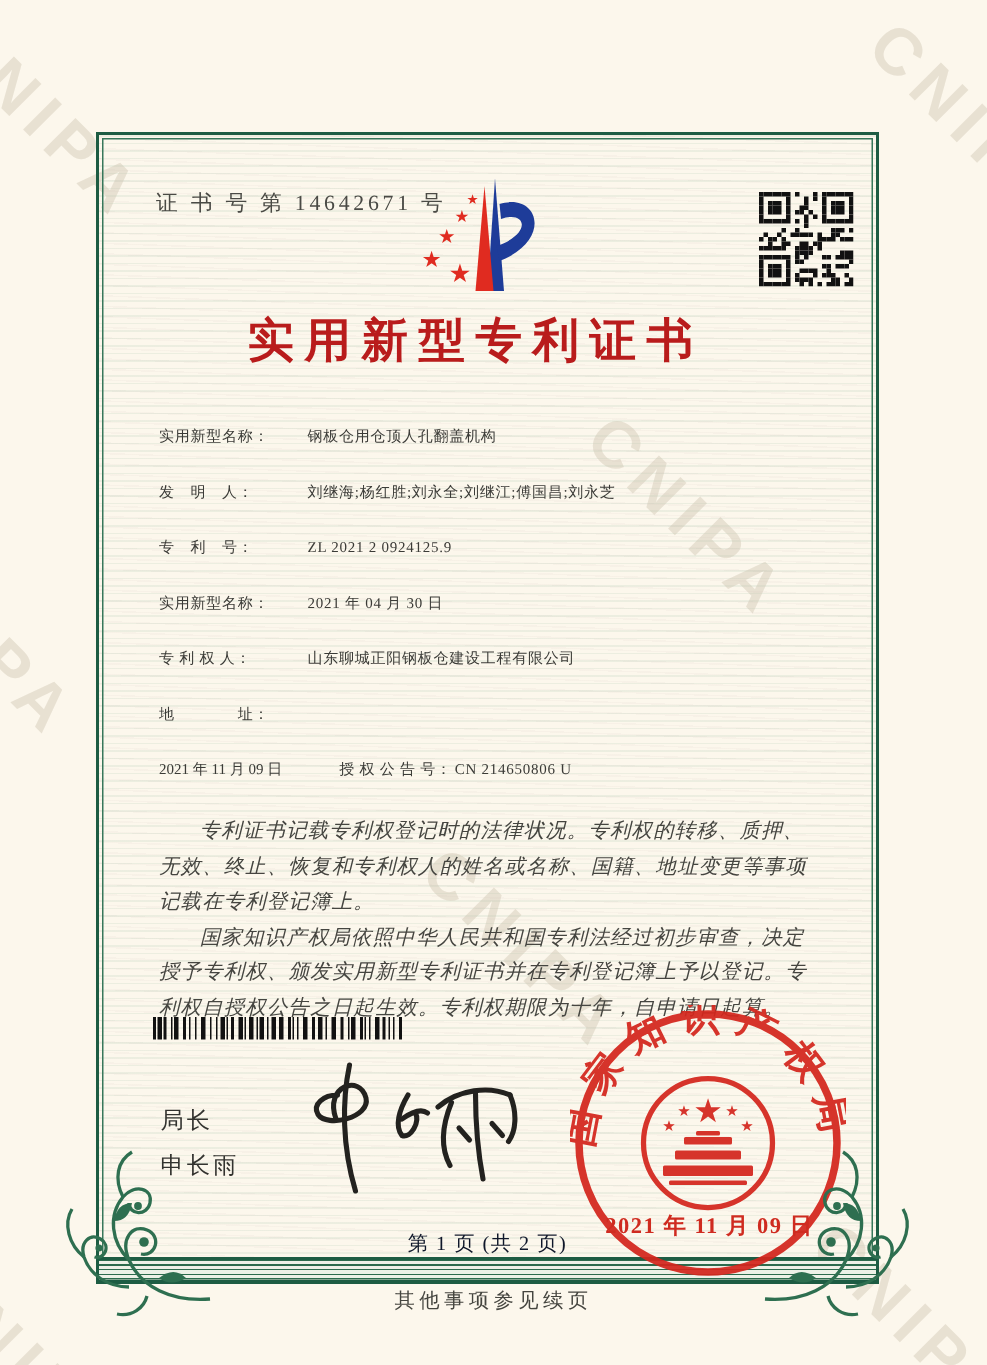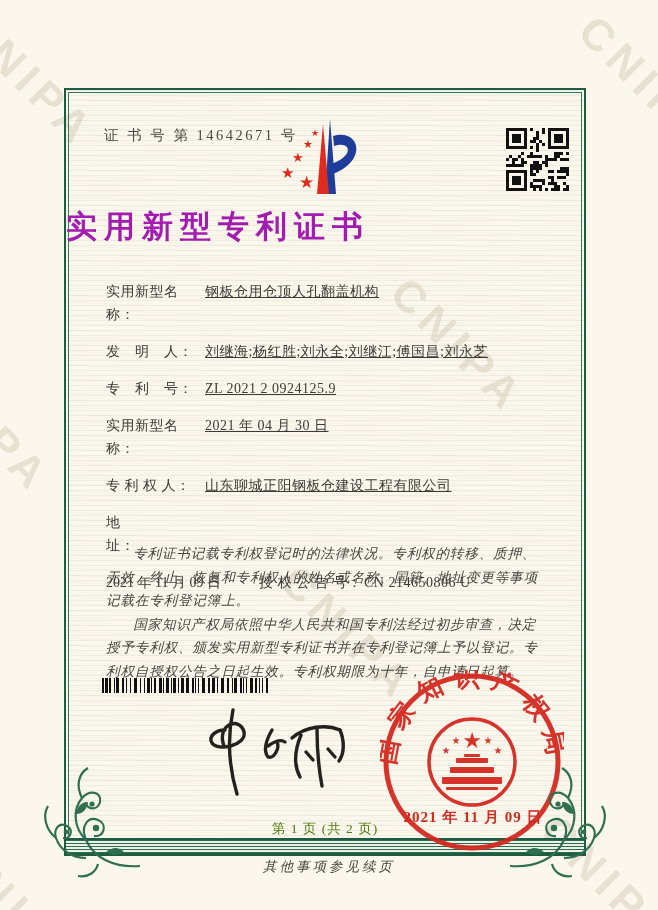--- a/index.html
+++ b/index.html
@@ -32,27 +32,27 @@
     border:2.5px solid #1d5c43;box-sizing:border-box;z-index:2;
   }
   .frame-inner{position:absolute;inset:2px;border:1px solid #37775a;pointer-events:none;}
   .cert-no{
     position:absolute;left:38px;top:36px;
     font-size:14.5px;color:#4a4a45;letter-spacing:2.5px;
   }
   .logo{position:absolute;left:50%;top:26px;transform:translateX(-50%);}
   .qr{position:absolute;right:15px;top:38px;}
   .title{
-    position:absolute;left:0;right:16px;top:116px;text-align:left;
-    font-size:31px;font-weight:bold;color:#a21caf;letter-spacing:7px;
-  }
-  .fields{position:absolute;left:40px;right:32px;top:190px;font-size:14px;color:#3b3b37;}
+    position:absolute;left:0;right:16px;top:116px;text-align:center;
+    font-size:31px;font-weight:bold;color:#b91c1c;letter-spacing:7px;
+  }
+  .fields{position:absolute;left:40px;right:32px;top:190px;font-size:10px;color:#3b3b37;}
   .field-row{display:flex;margin-bottom:14px;line-height:23px;}
   .field-label{width:99px;flex:0 0 99px;letter-spacing:0.5px;}
-  .field-value{flex:1;letter-spacing:0.5px;text-decoration:underline;}
+  .field-value{flex:1;letter-spacing:0.5px;}
   .grant-row .field-label2{margin-left:38px;letter-spacing:0.5px;}
   .grant-row .field-value2{margin-left:2px;letter-spacing:0.5px;}
   .paragraphs{
     position:absolute;left:40px;right:34px;top:452px;
     font-size:13.6px;line-height:23.5px;color:#454540;
     font-style:italic;letter-spacing:0.8px;
   }
   .paragraphs p{margin:0;text-indent:2em;}
   .barcode{position:absolute;left:36px;top:588px;}
   .signer{
@@ -61,33 +61,33 @@
     font-style:normal;
   }
   .signature{position:absolute;left:118px;top:612px;z-index:4;}
   .seal{position:absolute;left:314px;top:580px;z-index:3;opacity:0.93;}
   .seal-date{
     position:absolute;left:322px;top:718px;width:170px;text-align:center;
     font-size:15px;color:#cf2b20;letter-spacing:1px;z-index:5;font-weight:bold;
   }
   .page-info{
     position:absolute;left:0;right:0;top:730px;text-align:center;
-    font-size:13.5px;color:#4d7c0f;letter-spacing:1px;
+    font-size:13.5px;color:#0f172a;letter-spacing:1px;
   }
   .band{
     position:absolute;left:0;right:0;bottom:0;height:13px;
     background:repeating-linear-gradient(0deg,#2c6b4d 0 1px,#edf1e7 1px 3px);
     border-top:2px solid #1d5c43;border-bottom:1px solid #1d5c43;
   }
   .ornament{position:absolute;z-index:6;pointer-events:none;}
   .ornament.bl{left:-30px;bottom:-26px;}
   .ornament.br{right:-30px;bottom:-26px;transform:scaleX(-1);}
   .bottom-note{
     position:absolute;left:0;right:0;top:858px;text-align:center;
-    font-size:13.5px;color:#45453f;letter-spacing:3px;z-index:2;font-style:italic;
+    font-size:13.5px;color:#45453f;letter-spacing:3px;z-index:2;
   }
 </style>
 </head>
 <body>
 
 <div class="page">
 
   <div class="guilloche"></div>
 
   <span class="watermark" style="left:-14px;top:2px;">CNIPA</span>
@@ -400,20 +400,24 @@
         <rect x="138" y="0" width="2" height="15" fill="#111"></rect>
         <rect x="141" y="0" width="1" height="15" fill="#111"></rect>
         <rect x="144" y="0" width="1" height="15" fill="#111"></rect>
         <rect x="148" y="0" width="3" height="15" fill="#111"></rect>
         <rect x="153" y="0" width="2" height="15" fill="#111"></rect>
         <rect x="157" y="0" width="1" height="15" fill="#111"></rect>
         <rect x="160" y="0" width="1" height="15" fill="#111"></rect>
         <rect x="164" y="0" width="2" height="15" fill="#111"></rect>
       </svg>
 
+    <div class="signer">
+      <div>局长</div>
+      <div>申长雨</div>
+    </div>
 
     <svg class="signature" width="180" height="100" viewBox="0 0 180 100">
       <g fill="none" stroke="#23221f" stroke-width="3.4" stroke-linecap="round">
         <path d="M40 44 C32 22 56 14 60 30 C63 43 34 50 28 41 C24 34 32 28 41 28"></path>
         <path d="M49 8 C44 32 44 62 53 92"></path>
         <path d="M88 28 C82 38 79 49 84 55 C90 57 96 46 93 40"></path>
         <path d="M84 44 C91 39 97 37 101 40"></path>
         <path d="M108 36 C122 24 142 22 156 28"></path>
         <path d="M117 33 C110 50 110 64 116 75"></path>
         <path d="M133 27 C133 45 134 63 138 84"></path>

